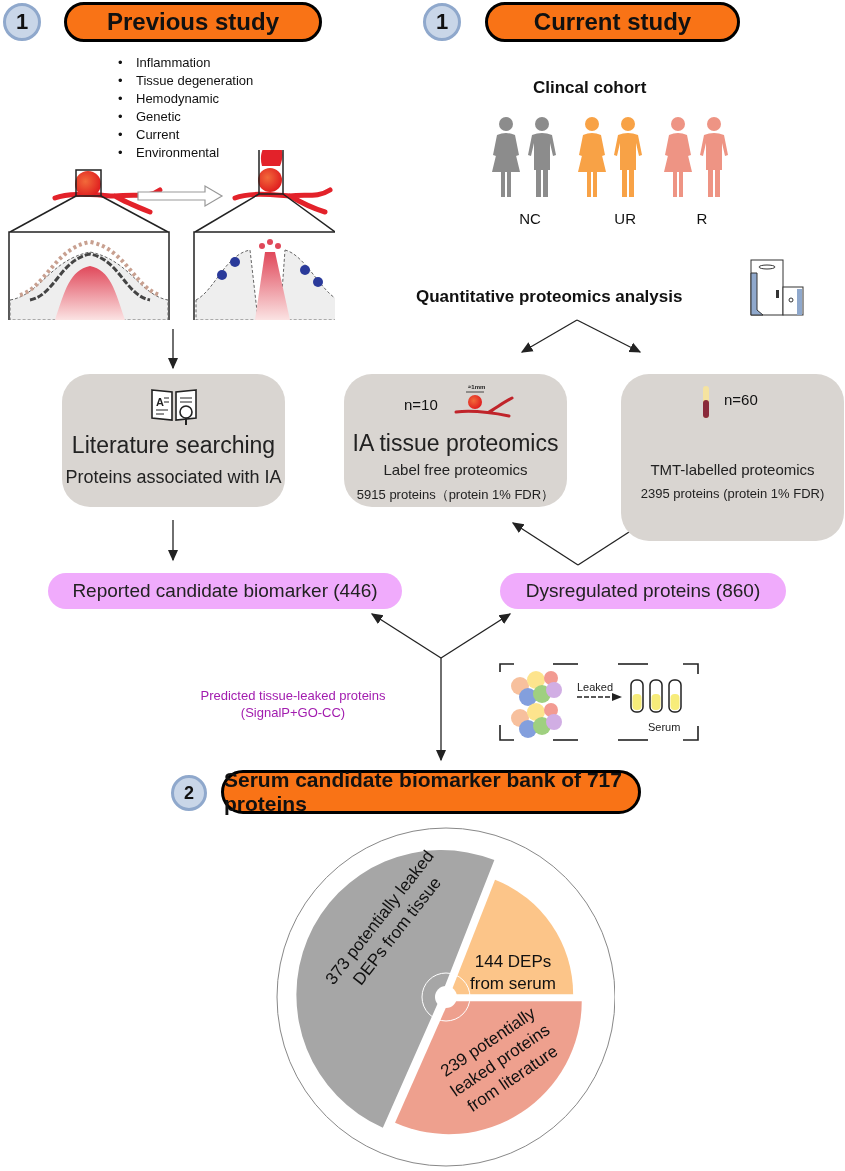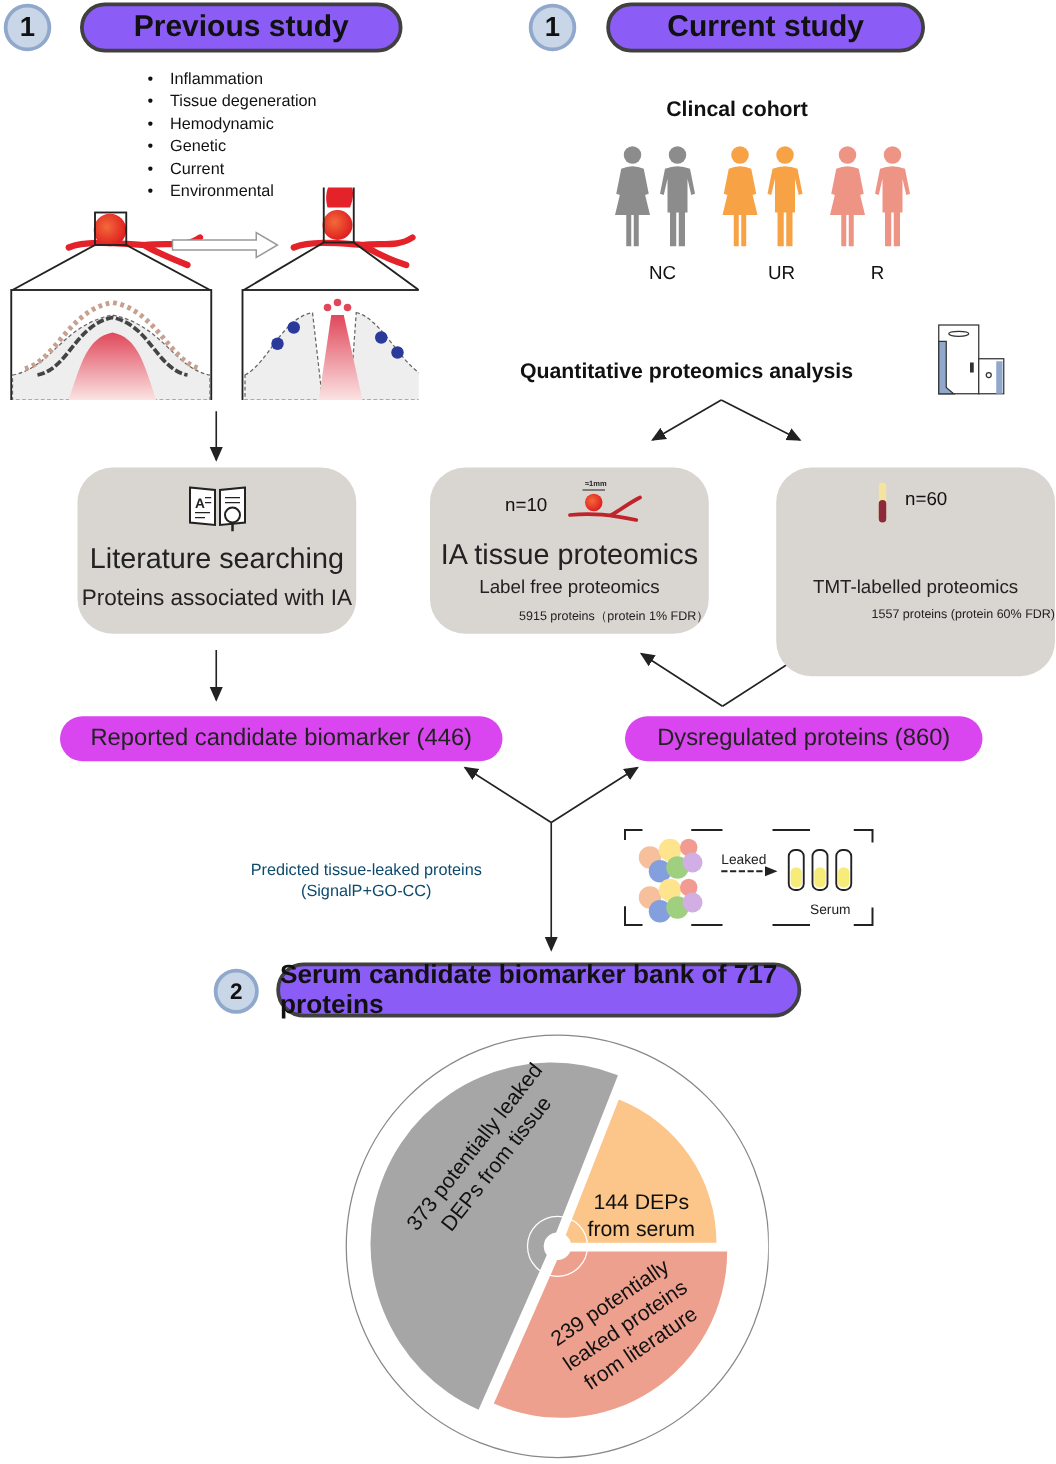--- a/index.html
+++ b/index.html
@@ -4,34 +4,34 @@
 <style>
   html, body { margin:0; padding:0; background:#ffffff; }
   body { width:845px; height:1171px; position:relative; overflow:hidden;
          font-family:"Liberation Sans", sans-serif; color:#111; }
   .abs { position:absolute; }
   .num-badge { position:absolute; width:38px; height:38px; border-radius:50%;
      background:#c9d6e8; border:3px solid #8fa8cc; box-sizing:border-box;
      display:flex; align-items:center; justify-content:center;
      font-weight:bold; font-size:22px; color:#111; }
   .pill-head { position:absolute; height:40px; border-radius:22px;
-     background:#8b5cf6; border:3px solid #404040; box-sizing:border-box;
+     background:#f97316; border:3px solid #000000; box-sizing:border-box;
      display:flex; align-items:center; justify-content:center;
      font-weight:bold; font-size:24px; color:#111; }
   .grey-box { position:absolute; background:#d9d5d1; border-radius:28px;
      box-sizing:border-box; text-align:center; }
-  .grey-pill { position:absolute; background:#d946ef; border-radius:20px;
+  .grey-pill { position:absolute; background:#f0abfc; border-radius:20px;
      height:36px; display:flex; align-items:center; justify-content:center;
      font-size:19px; color:#222; }
   .factor-list { position:absolute; left:118px; top:54px; font-size:13px; line-height:18px; }
   .factor-list div::before { content:"•"; display:inline-block; width:18px; margin-left:-20px; }
   .factor-list div { padding-left:20px; }
   .box-title { font-size:23px; color:#222; }
   .box-sub { font-size:15px; color:#222; }
-  .box-small { font-size:10px; color:#222;text-align:right; }
+  .box-small { font-size:13px; color:#222; }
   svg text { font-family:"Liberation Sans", sans-serif; }
 </style>
 </head>
 <body>
 
 <div class="num-badge" style="left:3px;top:3px;">1</div>
 <div class="pill-head" style="left:64px;top:2px;width:258px;">Previous study</div>
 
 <div class="num-badge" style="left:423px;top:3px;">1</div>
 <div class="pill-head" style="left:485px;top:2px;width:255px;">Current study</div>
@@ -182,27 +182,27 @@
   <div class="box-small" style="position:absolute;top:112px;width:100%;">5915 proteins（protein 1% FDR）</div>
 </div>
 
 <div class="grey-box" style="left:621px;top:374px;width:223px;height:167px;">
   <svg class="abs" style="left:80px;top:11px;" width="10" height="34">
     <rect x="2" y="1" width="6" height="32" rx="3" fill="#f5e3a0"></rect>
     <rect x="2" y="15" width="6" height="18" rx="3" fill="#8a2a3a"></rect>
   </svg>
   <div class="abs" style="left:103px;top:17px;font-size:15px;">n=60</div>
   <div class="box-sub" style="position:absolute;top:87px;width:100%;">TMT-labelled proteomics</div>
-  <div class="box-small" style="position:absolute;top:112px;width:100%;">1557 proteins (protein 60% FDR)</div>
+  <div class="box-small" style="position:absolute;top:112px;width:100%;">2395 proteins (protein 1% FDR)</div>
 </div>
 
 <div class="grey-pill" style="left:48px;top:573px;width:354px;">Reported candidate biomarker (446)</div>
 <div class="grey-pill" style="left:500px;top:573px;width:286px;">Dysregulated proteins (860)</div>
 
-<div class="abs" style="left:178px;top:687px;width:230px;text-align:center;font-size:13px;line-height:17px;color:#0c4a6e;">
+<div class="abs" style="left:178px;top:687px;width:230px;text-align:center;font-size:13px;line-height:17px;color:#a21caf;">
   <div>Predicted tissue-leaked proteins</div>
   <div>(SignalP+GO-CC)</div>
 </div>
 
 <svg class="abs" style="left:498px;top:660px;" width="205" height="85">
   <g stroke="#222" stroke-width="1.6" fill="none">
     <path d="M2 12 L2 4 L16 4"></path>
       <path d="M55 4 L80 4"></path>
       <path d="M120 4 L150 4"></path>
       <path d="M185 4 L200 4 L200 14"></path>

